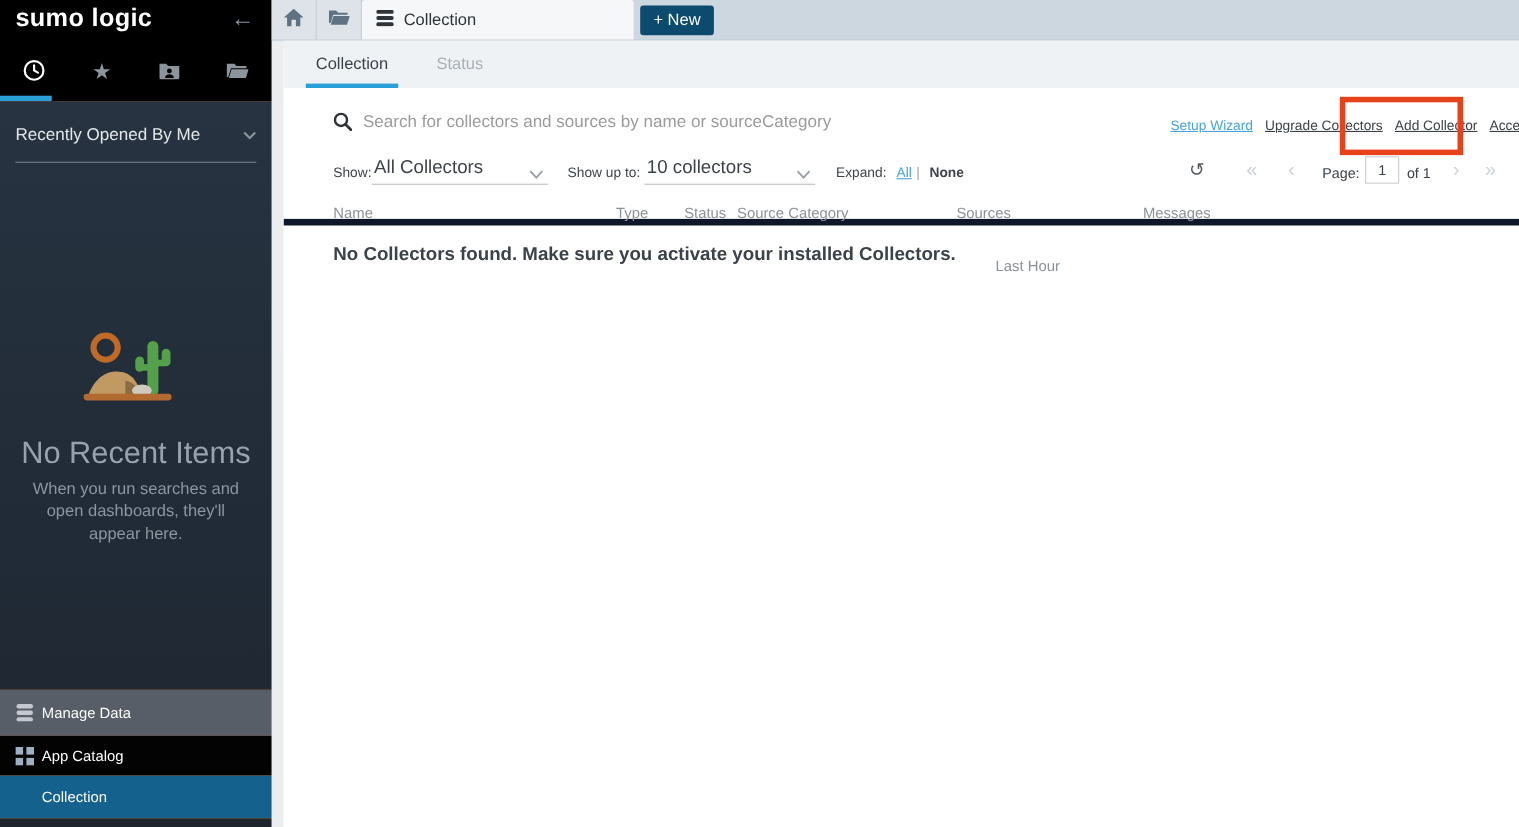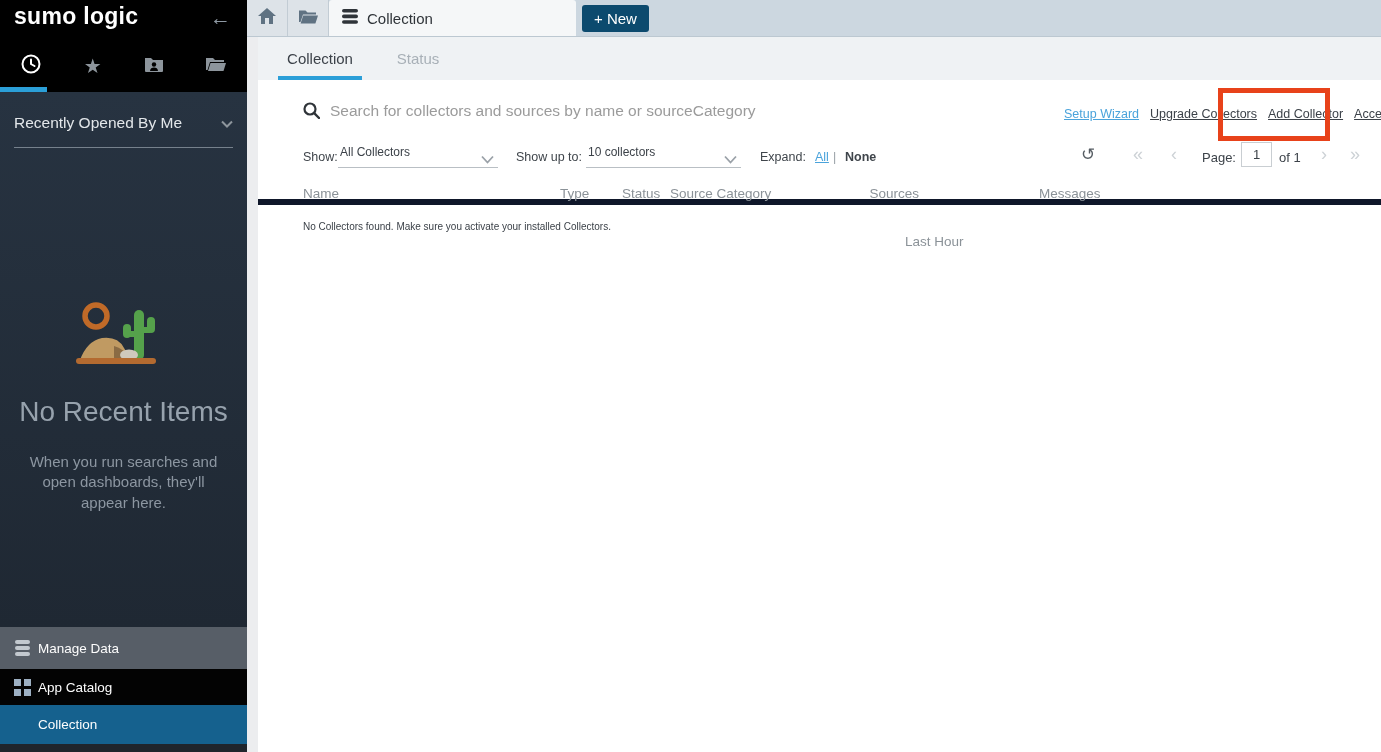--- a/index.html
+++ b/index.html
@@ -13,21 +13,21 @@
   .sb-collapse { position:absolute; right:16px; top:6px; color:#8e99a3; font-size:21px; cursor:pointer; }
   .sb-iconrow { position:absolute; left:0; right:0; top:48px; height:36px; display:flex; }
   .sb-iconcell { flex:1; display:flex; align-items:center; justify-content:center; cursor:pointer; }
   .sb-star { color:#8d959c; font-size:20px; line-height:1; }
   .sb-active-bar { position:absolute; left:0; bottom:0; width:47px; height:5px; background:#2b9fd8; }
 
   .sb-panel { flex:1; background:linear-gradient(#273341,#1f2833); position:relative; overflow:hidden; }
   .sb-dropdown { margin:22px 14px 0; padding-bottom:15px; border-bottom:1px solid #76818c; color:#e3e7ea; font-size:15.5px; display:flex; align-items:center; justify-content:space-between; cursor:pointer; }
   .sb-illustration { margin-top:150px; display:flex; justify-content:center; }
   .sb-empty-title { margin-top:26px; text-align:center; color:#97a2ad; font-size:28px; font-weight:400; }
-  .sb-empty-msg { margin-top:24px; text-align:center; color:#8c96a1; font-size:15px; line-height:1.35; padding:0 22px; }
+  .sb-empty-msg { margin-top:7px; text-align:center; color:#8c96a1; font-size:15px; line-height:1.35; padding:0 22px; }
 
   .sb-nav { flex:none; }
   .nav-row { display:flex; align-items:center; padding-left:14px; color:#fdfdfd; font-size:13.5px; cursor:pointer; }
   .nav-row .nav-ic { width:24px; display:flex; align-items:center; }
   .nav-appcat { height:36px; background:#030303; }
   .nav-managedata { height:42px; background:#575e67; }
   .nav-collection { height:39px; background:#15618e; padding-left:38px; }
   .nav-footer { height:8px; background:#1f252c; }
 
   
@@ -54,36 +54,36 @@
   .search-input { position:absolute; left:72px; top:18px; width:430px; height:26px; border:none; outline:none; font-size:15.5px; color:#444; font-family:"Liberation Sans", sans-serif; background:transparent; }
   .search-input::placeholder { color:#9b9b9b; }
 
   .links { position:absolute; left:806px; top:27px; display:flex; gap:11px; white-space:nowrap; font-size:12.5px; }
   .links a { text-decoration:underline; cursor:pointer; }
   .lnk-dark { color:#3c4249; }
   .lnk-blue { color:#4aa3db; }
 
   .ctl { position:absolute; font-size:12.5px; color:#3f454b; }
   .dd { position:absolute; border-bottom:1px solid #b9bfc4; height:26px; cursor:pointer; }
-  .dd .dd-val { font-size:12px; color:#3c4249; padding-left:2px; }
+  .dd .dd-val { font-size:17px; color:#3c4249; padding-left:2px; }
   .dd .dd-chev { position:absolute; right:4px; top:8px; }
   .lnk-all { position:absolute; font-size:12.5px; color:#4aa3db; text-decoration:underline; cursor:pointer; }
   .sep { position:absolute; font-size:12.5px; color:#9aa1a7; }
   .ctl-none { font-weight:bold; }
 
   .pg-refresh { position:absolute; left:823px; top:64px; font-size:17px; color:#565d63; cursor:pointer; transform:scaleX(-1); }
   .pg-chev { position:absolute; top:64px; font-size:18px; color:#cdd2d6; cursor:pointer; }
   .pg-label { position:absolute; left:944px; top:70px; font-size:13px; color:#3c4249; }
   .pg-input { position:absolute; left:983px; top:62px; width:31px; height:25px; border:1px solid #c9ced2; text-align:center; font-size:13px; color:#3c4249; font-family:"Liberation Sans", sans-serif; }
   .pg-of { position:absolute; left:1021px; top:70px; font-size:13px; color:#3c4249; }
 
   .table-head { position:absolute; left:0; right:0; top:103px; height:22px; border-bottom:6px solid #0f172a; }
   .th { position:absolute; top:3px; font-size:13.5px; color:#8b9298; }
   .th-sources { width:50px; text-align:right;margin-left:16px; }
-  .empty-row { position:absolute; left:45px; top:141px; font-size:10px; color:#3c4249; }
+  .empty-row { position:absolute; left:45px; top:141px; font-size:17px; color:#3c4249;font-weight:bold; }
 
   .highlight-box { position:absolute; left:1218px; top:88px; width:112px; height:53px; border:5px solid #e8421a; z-index:20; pointer-events:none; }
 </style>
 </head>
 <body>
 
 <div class="sidebar">
   <div class="sb-header">
     <div class="sb-logo">sumo logic</div>
     <div class="sb-collapse">←</div>

